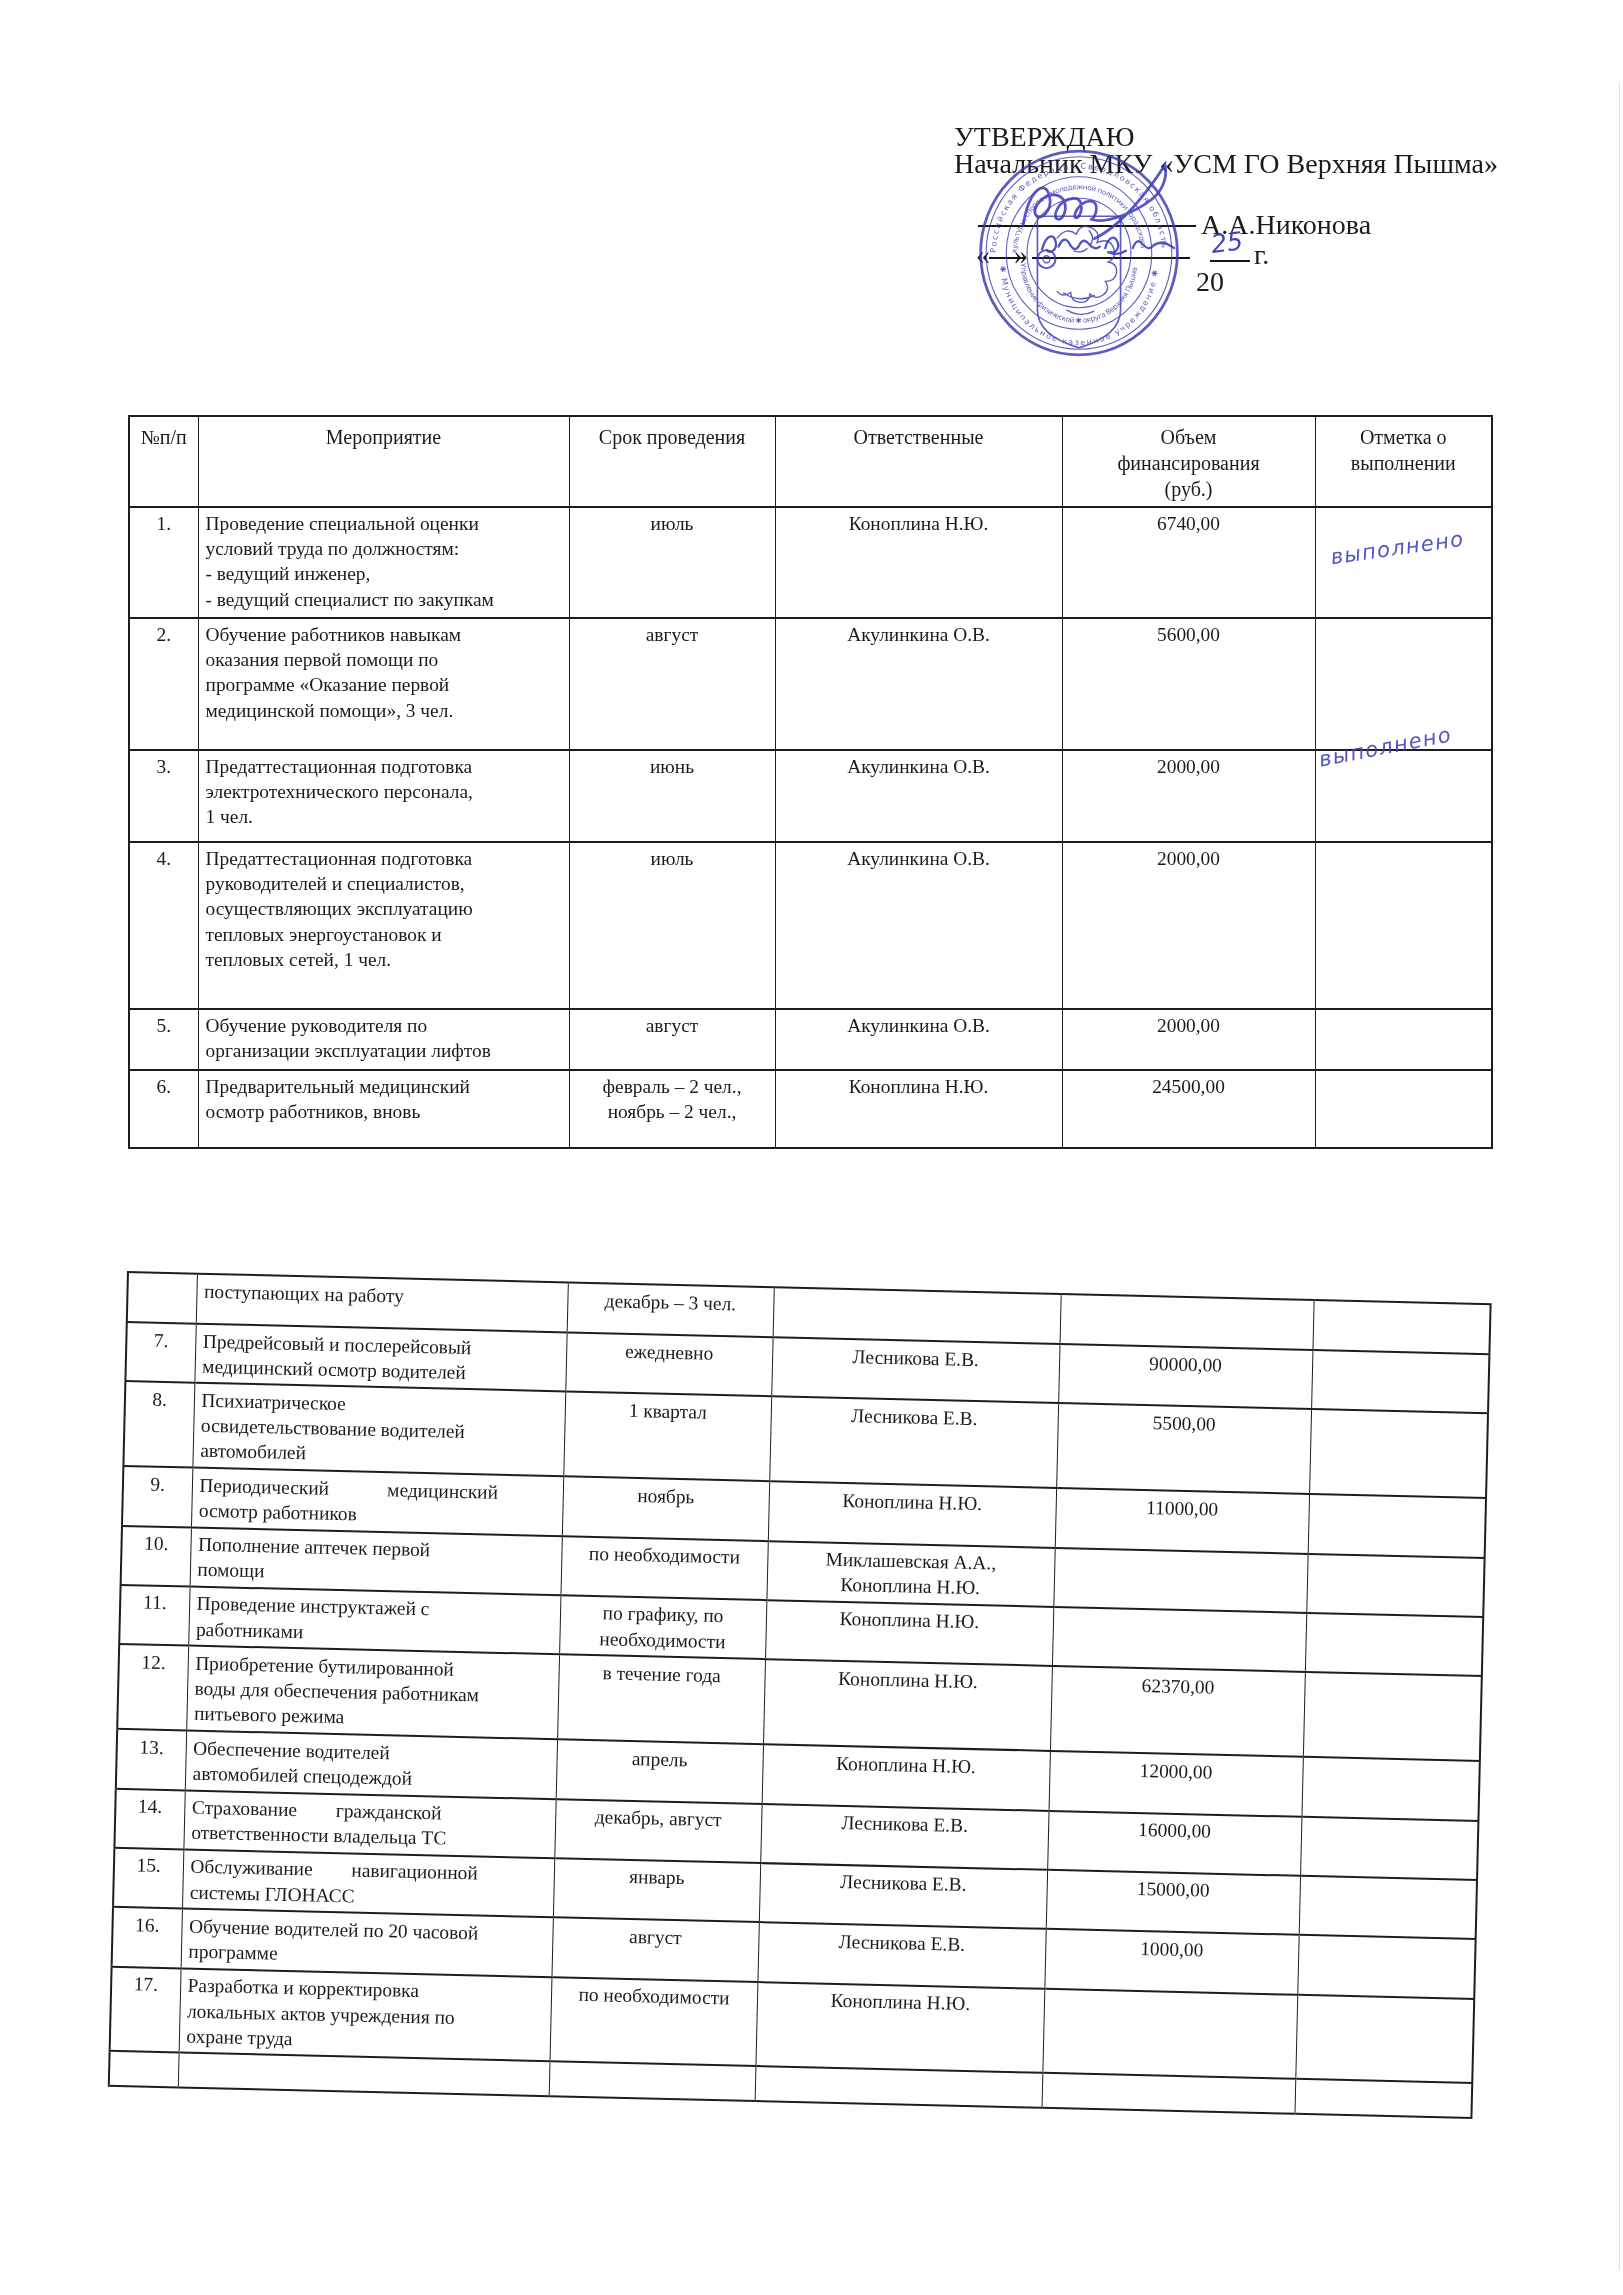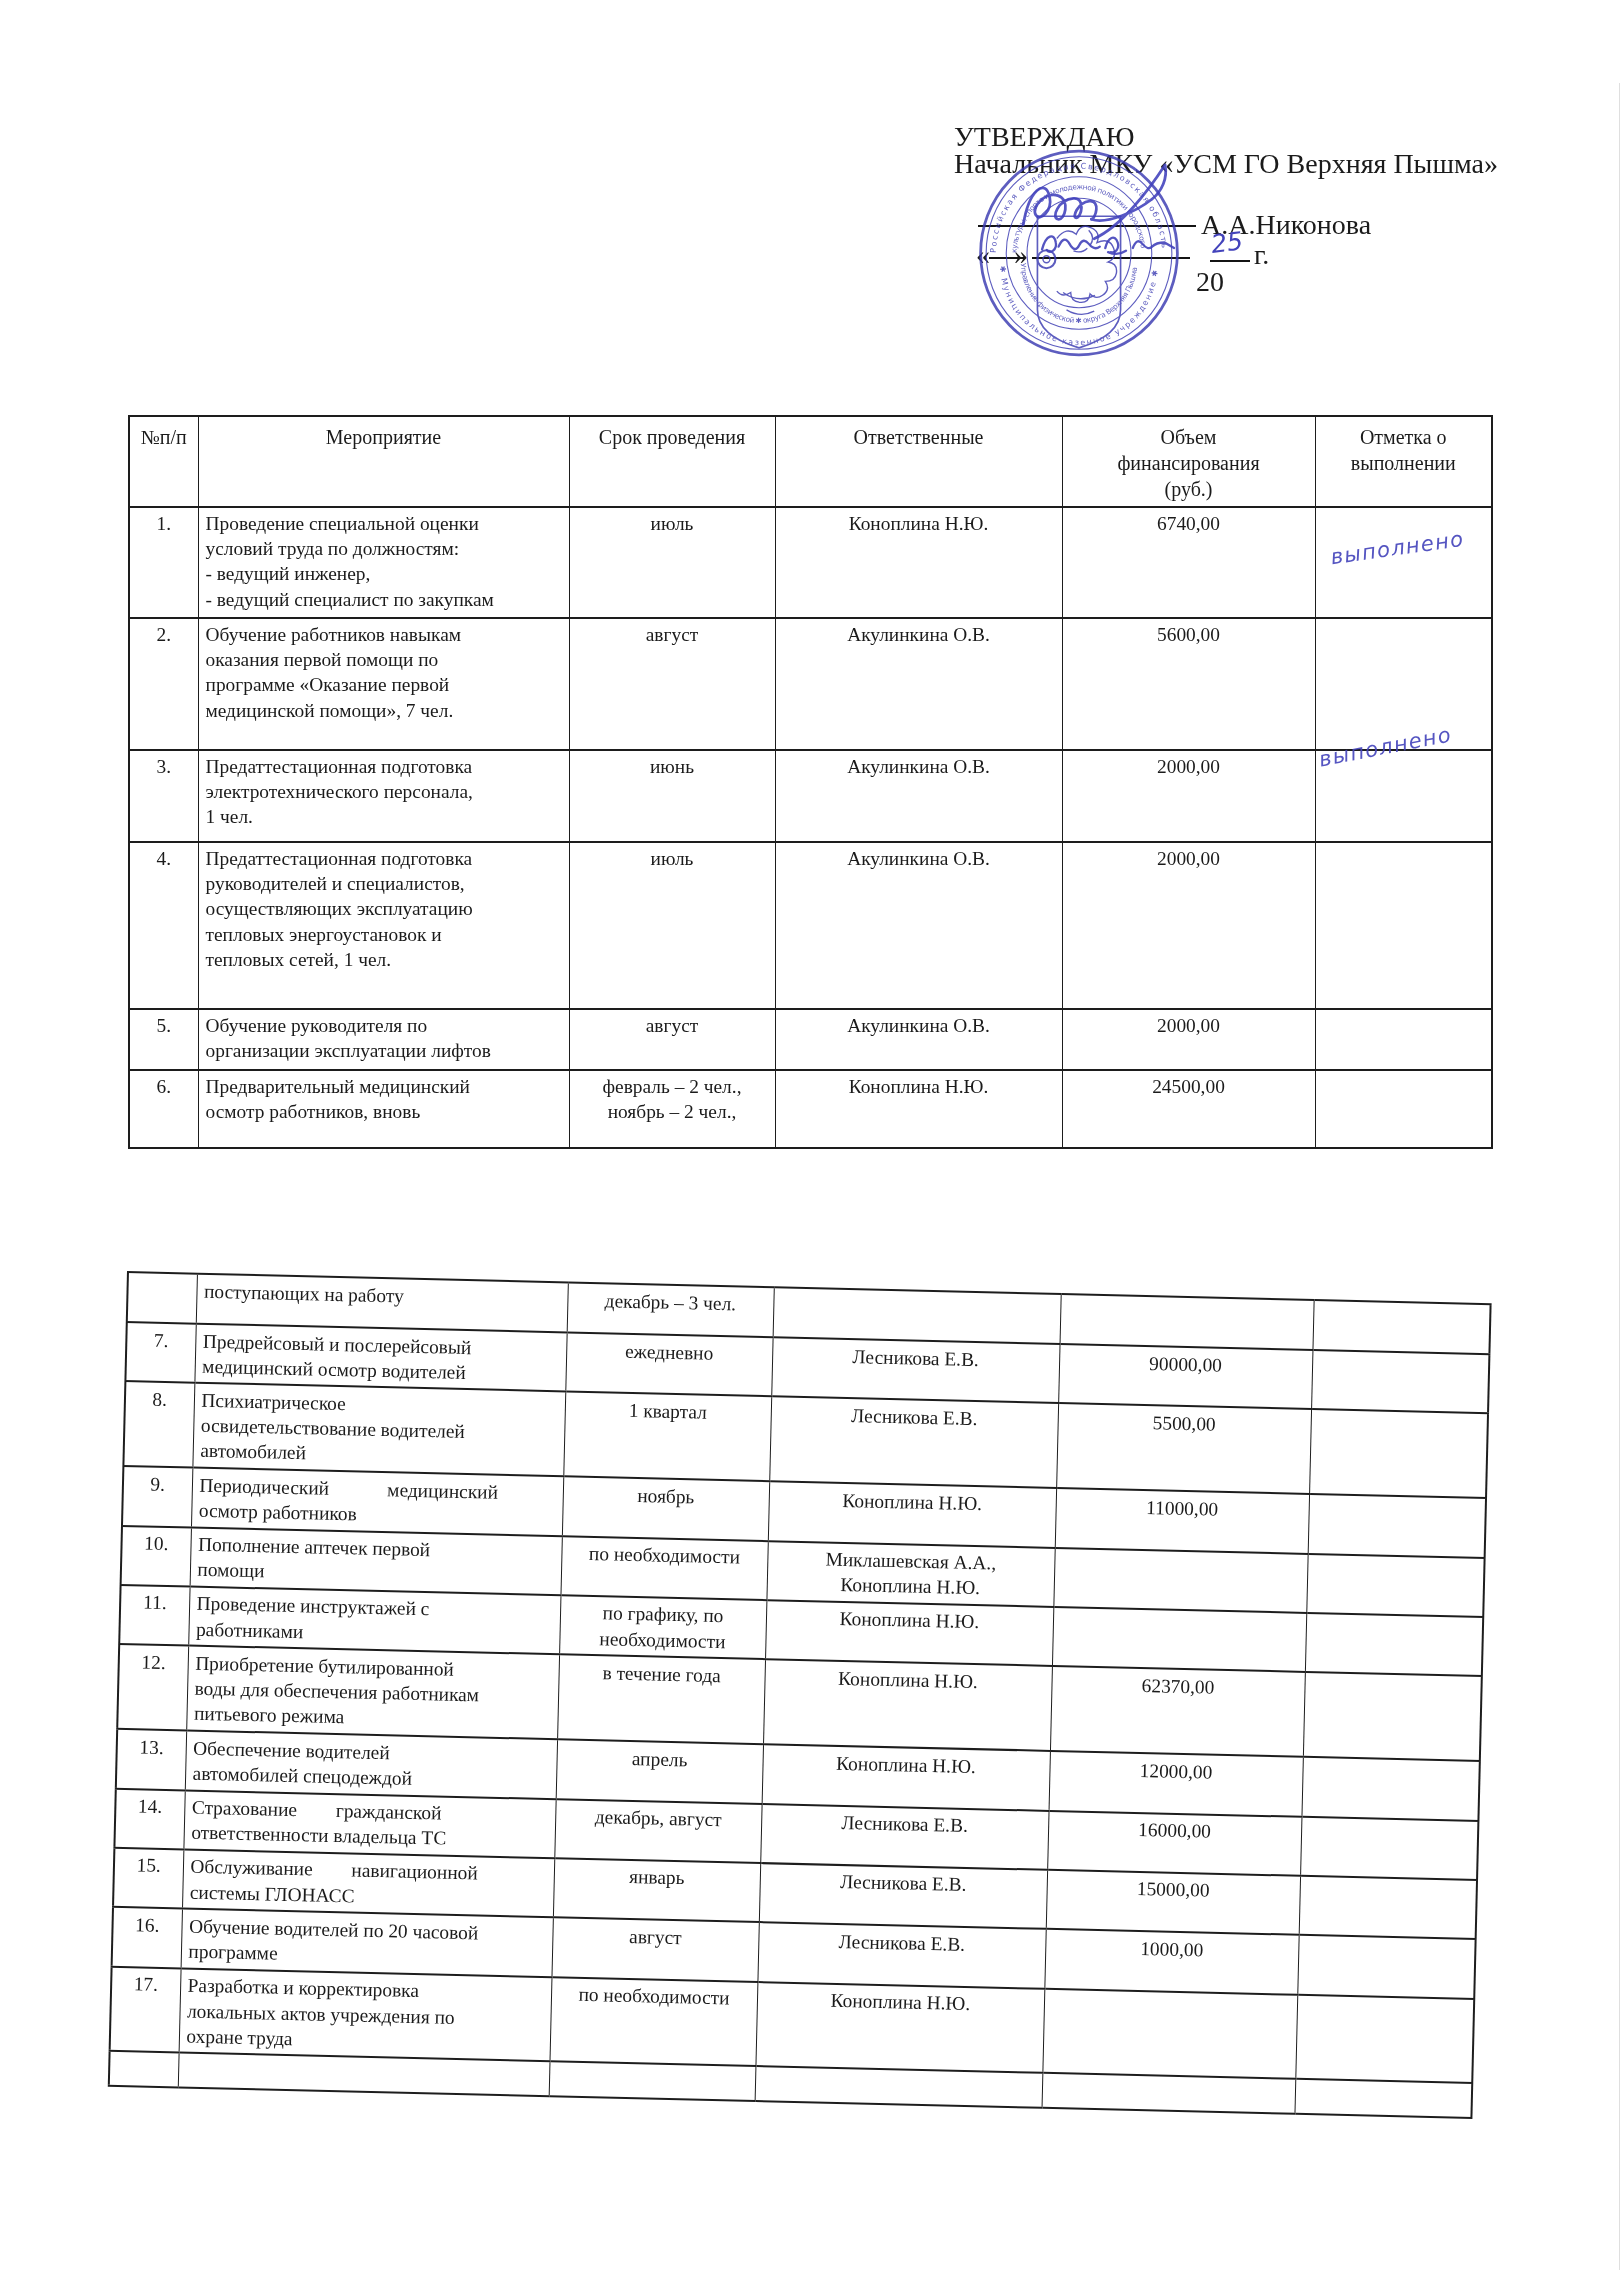--- a/index.html
+++ b/index.html
@@ -160,21 +160,21 @@
           <td class="c-term">июль</td>
           <td class="c-resp">Коноплина Н.Ю.</td>
           <td class="c-amt">6740,00</td>
           <td class="c-mark"></td>
         </tr>
         <tr style="height: 132px;">
           <td class="c-num">2.</td>
           <td class="c-act">Обучение работников навыкам
 оказания первой помощи по
 программе «Оказание первой
-медицинской помощи», 7 чел.</td>
+медицинской помощи», 3 чел.</td>
           <td class="c-term">август</td>
           <td class="c-resp">Акулинкина О.В.</td>
           <td class="c-amt">5600,00</td>
           <td class="c-mark"></td>
         </tr>
         <tr style="height: 92px;">
           <td class="c-num">3.</td>
           <td class="c-act">Предаттестационная подготовка
 электротехнического персонала,
 1 чел.</td>

